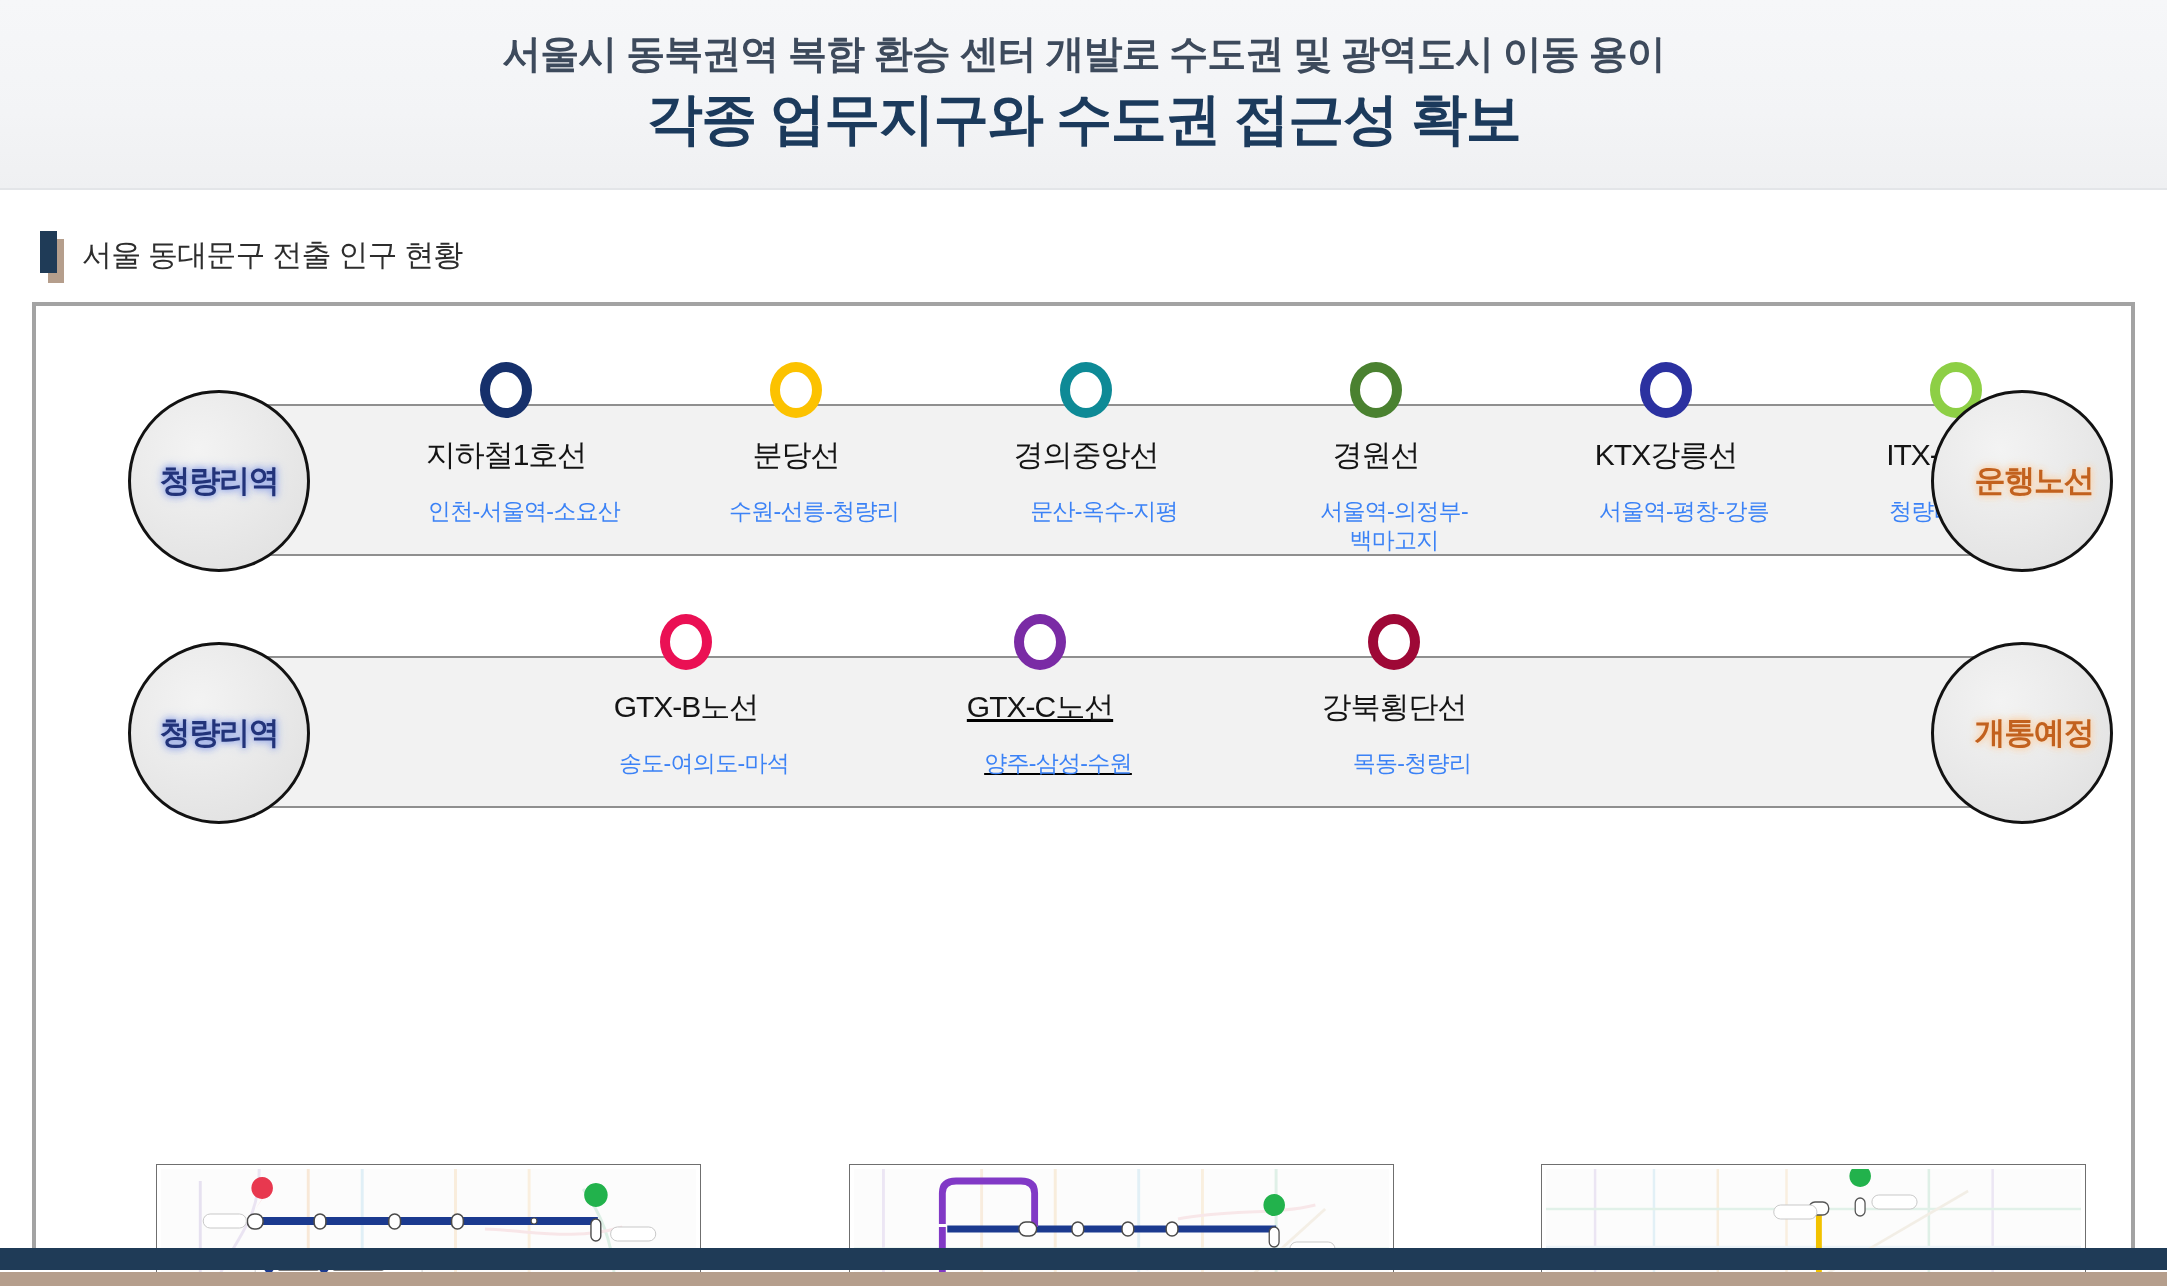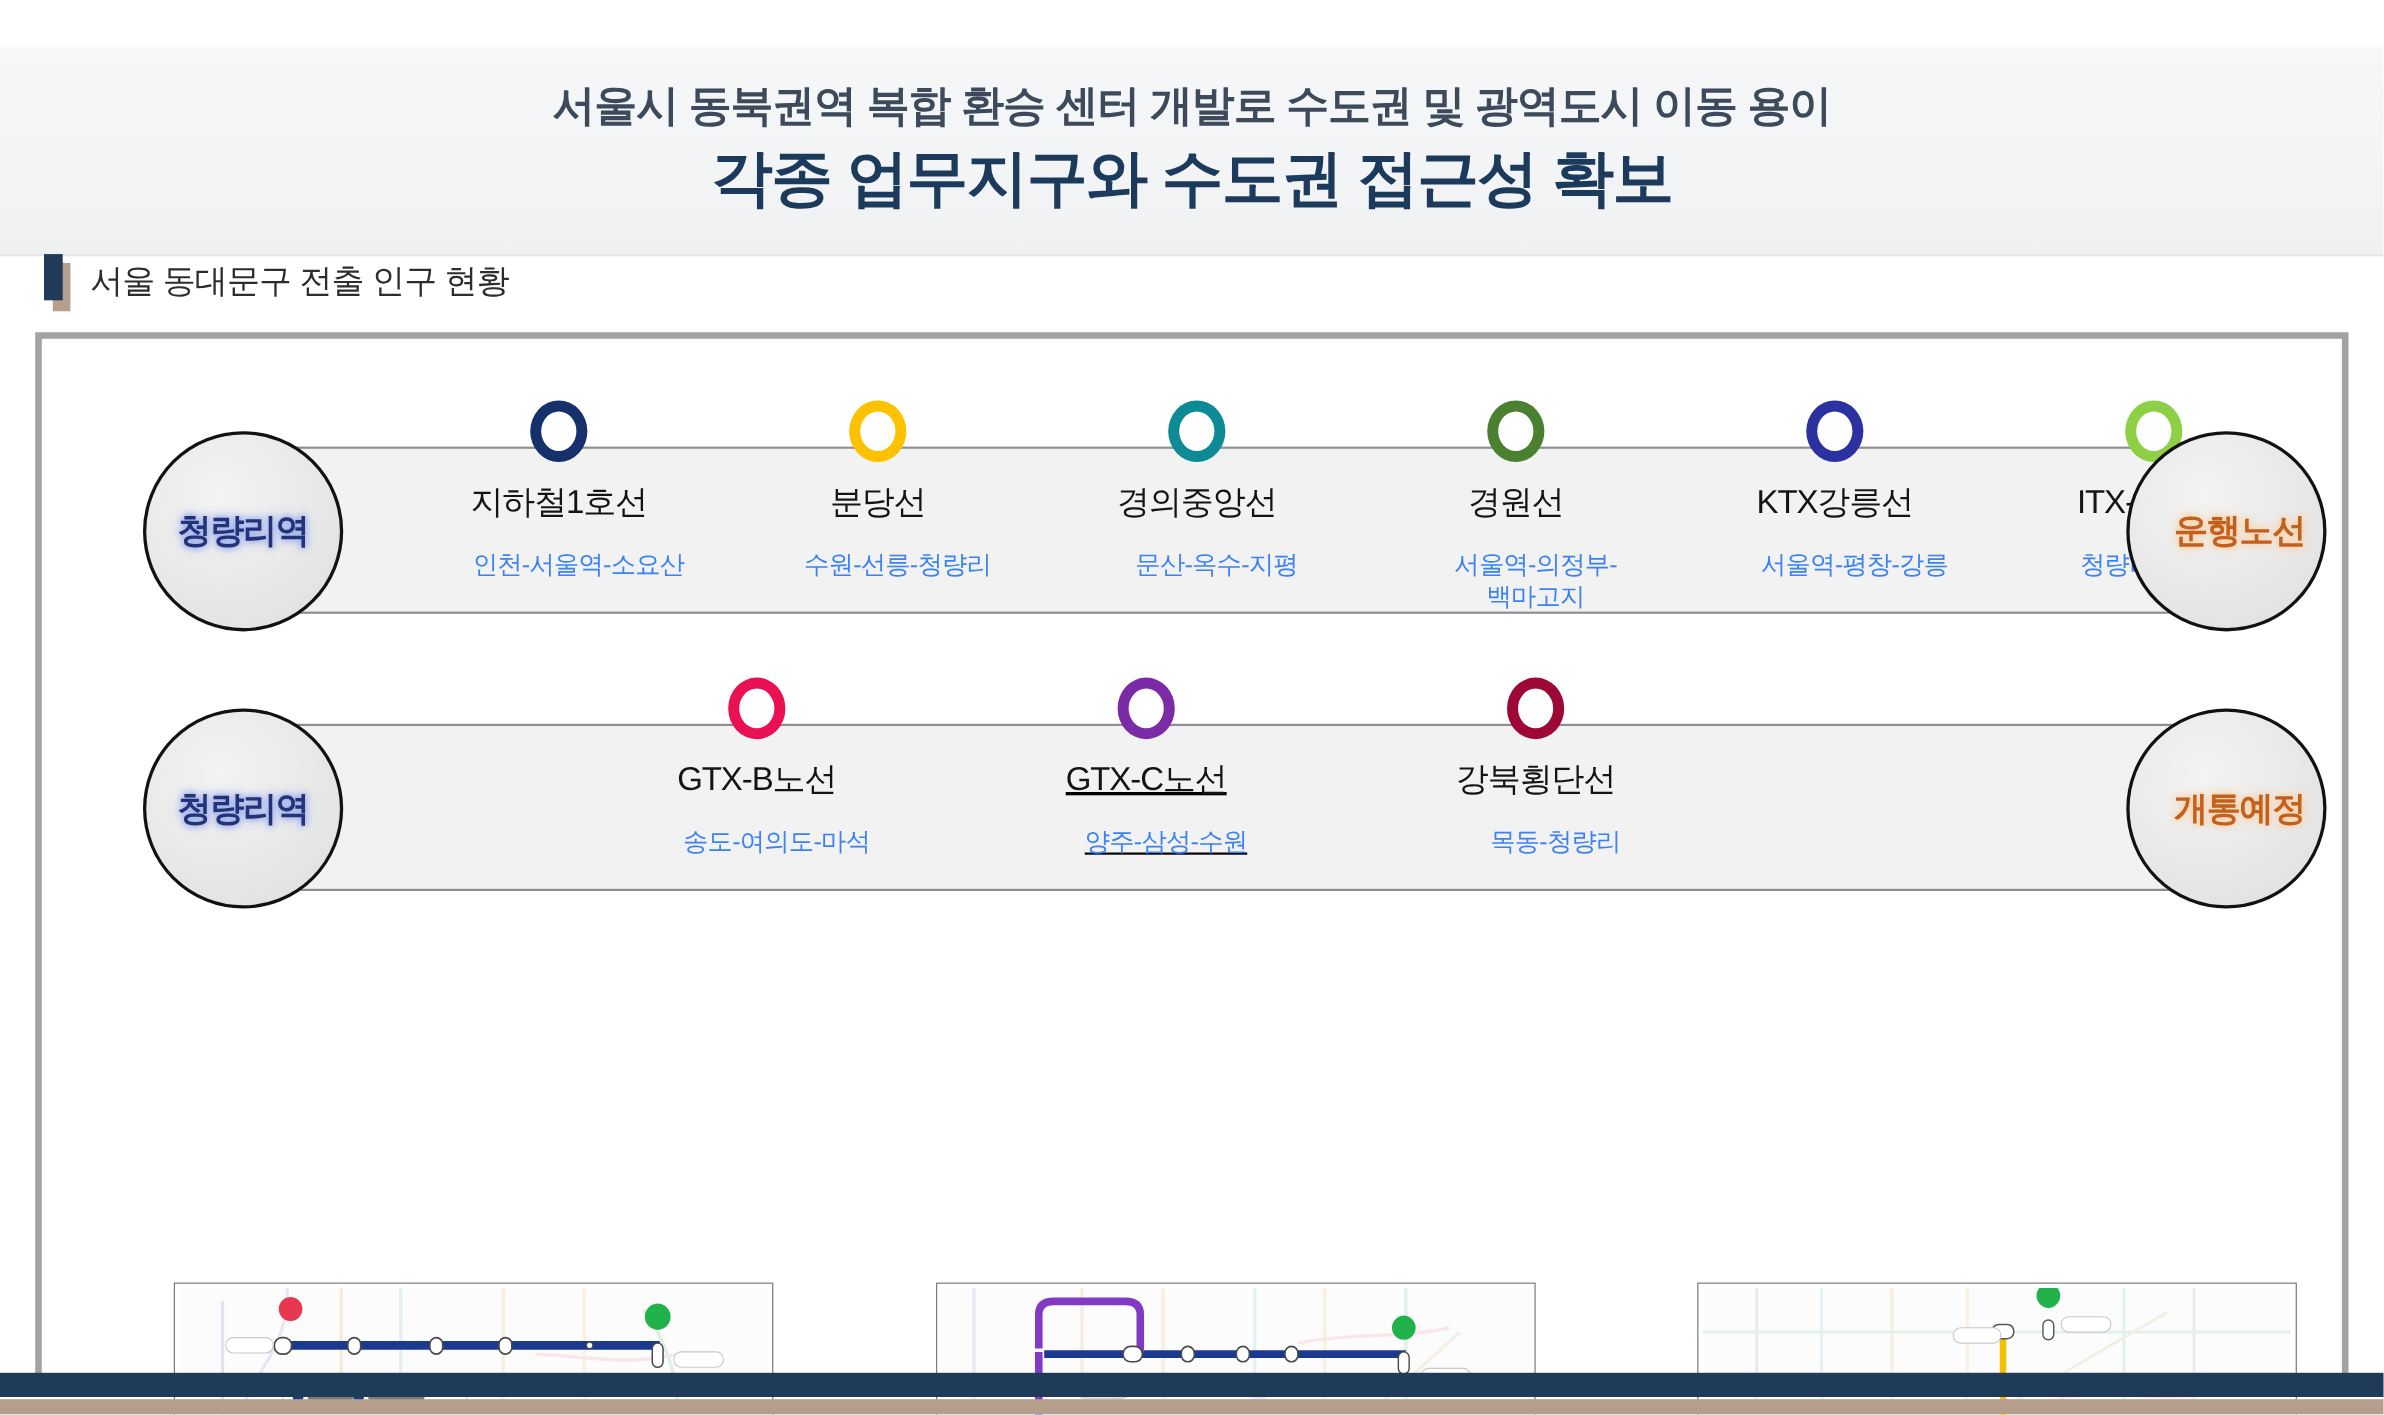--- a/index.html
+++ b/index.html
@@ -25,21 +25,20 @@
     left: 0; top: 0;
     width: 2167px;
     height: 190px;
     background: linear-gradient(180deg, #f6f7f9 0%, #f3f4f6 60%, #eff0f2 100%);
     border-bottom: 2px solid #e3e5e8;
     display: flex;
     flex-direction: column;
     align-items: center;
     justify-content: center;
     padding-bottom: 6px;
-    margin-top: 43px;
   }
   .title-sub {
     font-size: 39px;
     font-weight: 700;
     color: #3d4a5c;
     letter-spacing: -1px;
     line-height: 1.1;
     margin-bottom: 14px;
     white-space: nowrap;
   }
@@ -85,21 +84,21 @@
     letter-spacing: -0.8px;
     white-space: nowrap;
   }
 
   
   .panel {
     position: absolute;
     left: 32px; top: 302px;
     width: 2103px;
     height: 958px;
-    border: 6px solid #a3a3a3;
+    border: 4px solid #a3a3a3;
     background: #ffffff;
   }
 
   
   .route-row {
     position: absolute;
     left: 92px;
     width: 1985px;
     height: 160px;
   }

